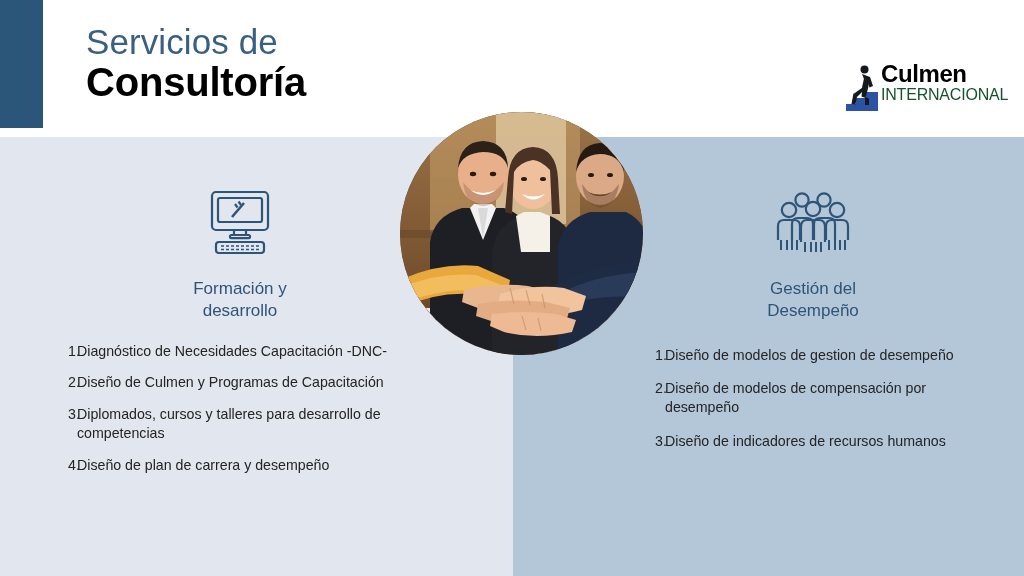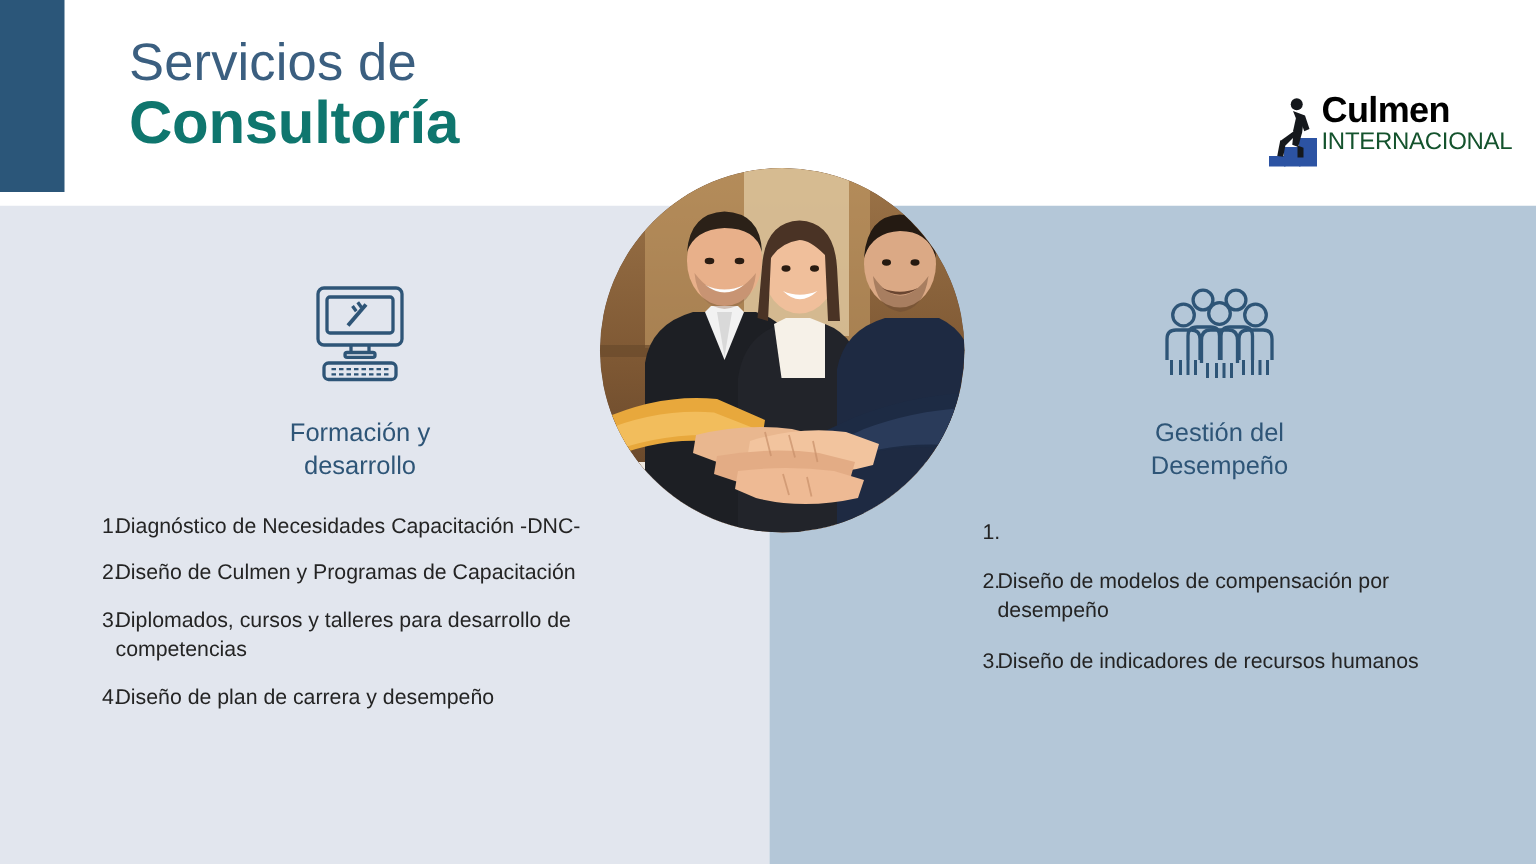--- a/index.html
+++ b/index.html
@@ -63,21 +63,21 @@
     font-size: 35px;
     font-weight: 400;
     letter-spacing: 0.1px;
     color: #3b5f80;
     display: block;
   }
   .title-line2 {
     font-size: 40px;
     font-weight: 700;
     letter-spacing: -0.2px;
-    color: #0f766e;
+    color: #000000;
     display: block;
     margin-top: 2px;
   }
 
   
   .logo {
     position: absolute;
     left: 845px;
     top: 62px;
     width: 130px;
@@ -363,20 +363,21 @@
         <path d="M29 52 L29 62 M35 52 L35 62 M40 52 L40 62 M45 52 L45 62"></path>
       </g>
     </svg>
 
     <div class="col-heading">Gestión del
 Desempeño</div>
 
     <ul class="col-list list-right">
       <li>
         <span class="li-num">1.</span>
+        <span class="li-text">Diseño de modelos de gestion de desempeño</span>
       </li>
       <li>
         <span class="li-num">2.</span>
         <span class="li-text">Diseño de modelos de compensación por desempeño</span>
       </li>
       <li>
         <span class="li-num">3.</span>
         <span class="li-text">Diseño de indicadores de recursos humanos</span>
       </li>
     </ul>

